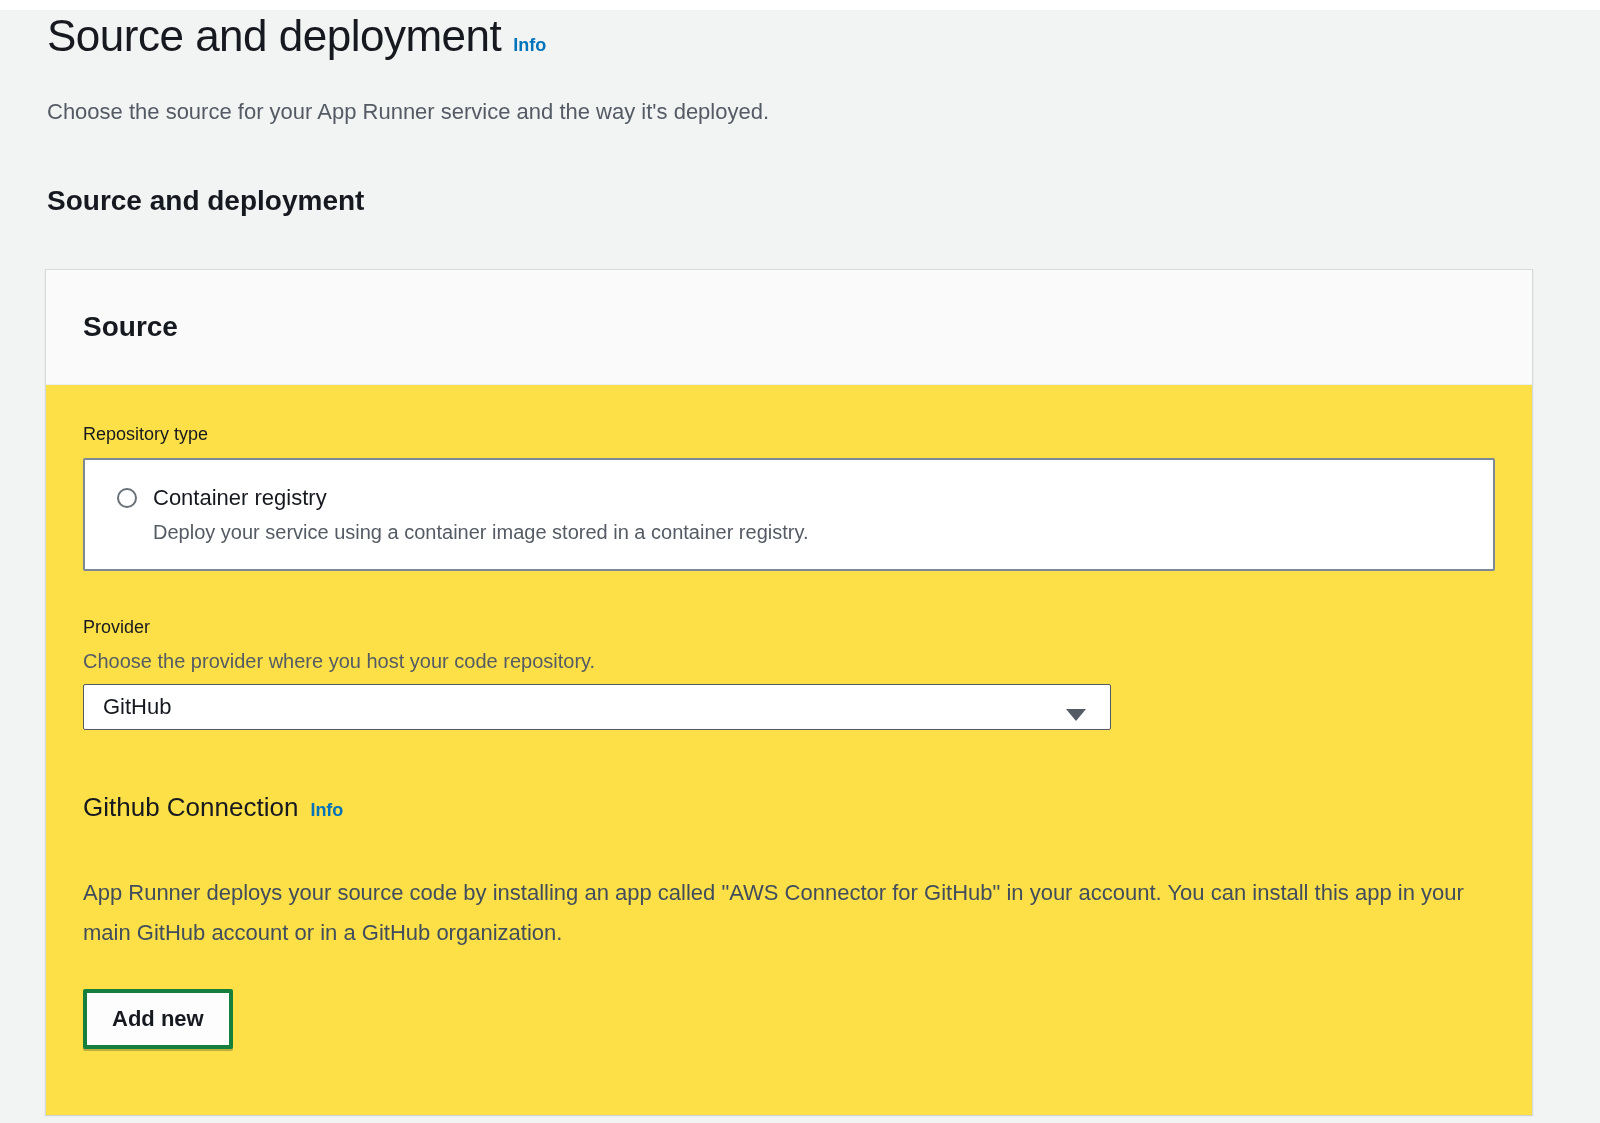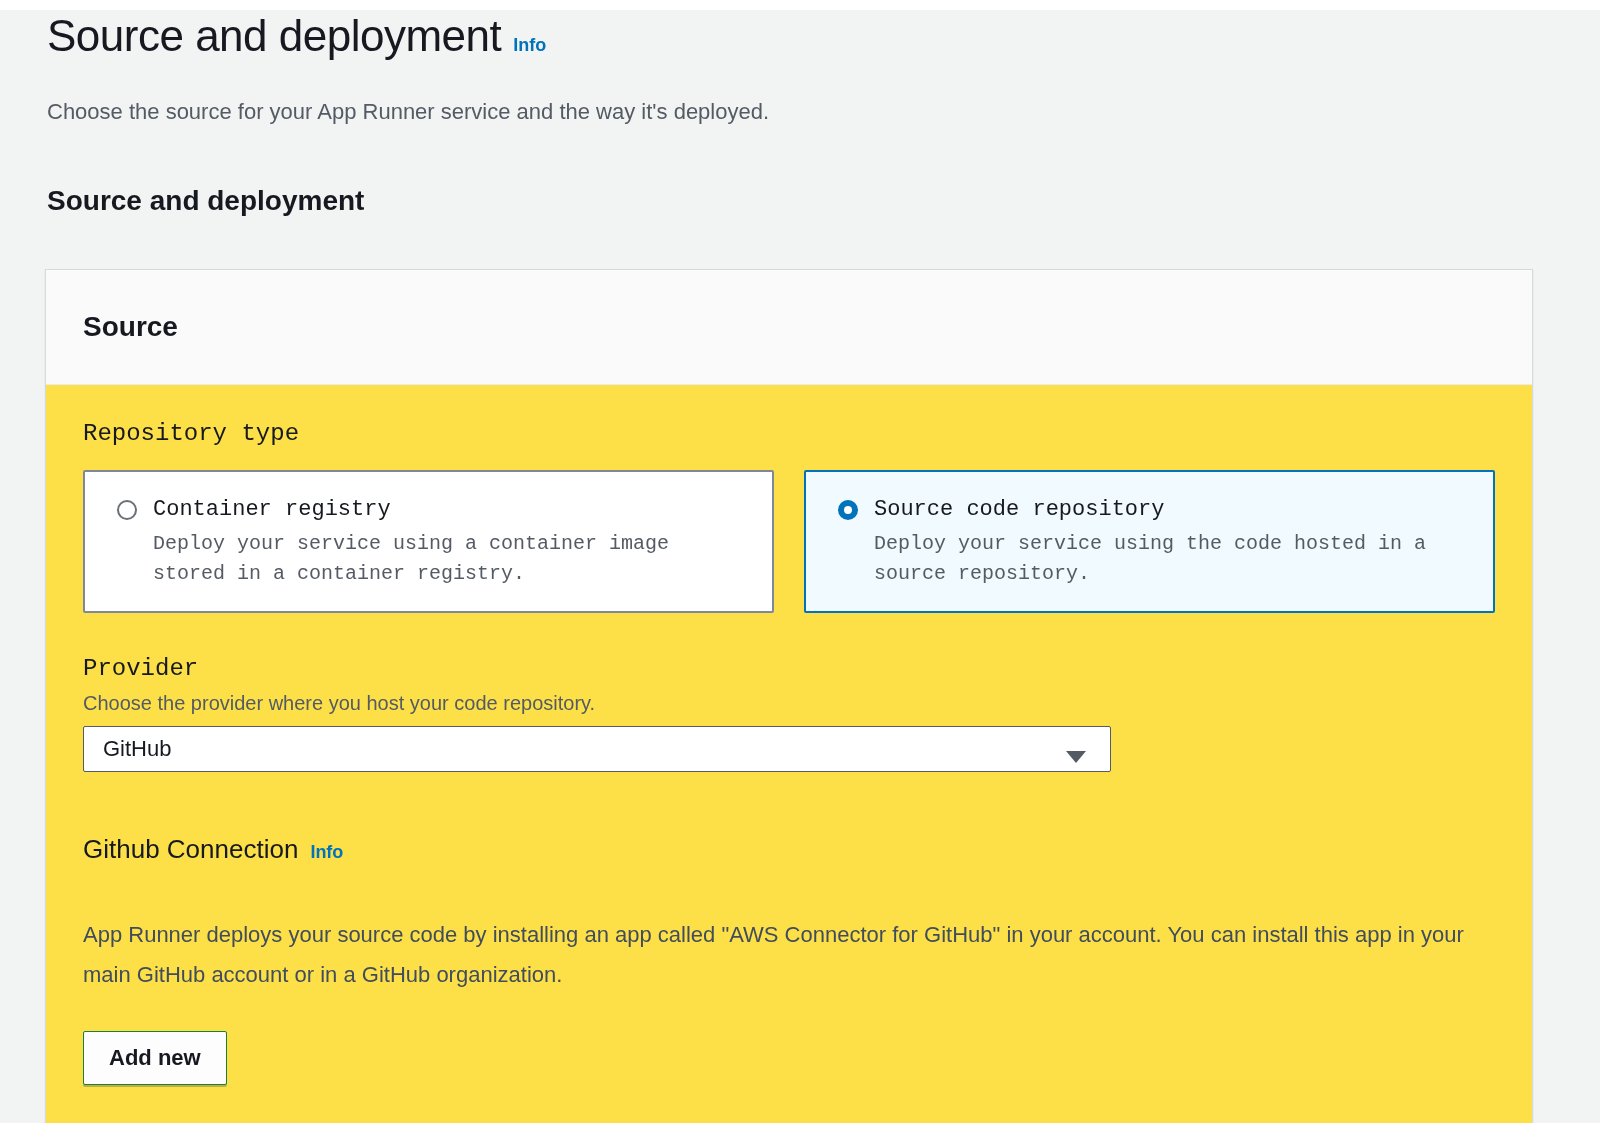--- a/index.html
+++ b/index.html
@@ -48,25 +48,25 @@
   .panel-header {
     background: #fafafa;
     border-bottom: 1px solid #eaeded;
     padding: 40px 37px;
   }
   .panel-header h2 {
     font-size: 28px; line-height: 34px; font-weight: 700; color: #16191f;
   }
   .panel-body { padding: 35px 37px 40px 37px; }
 
-  .field-label { font-size: 24px; line-height: 28px; color: #16191f; font-family: Liberation Mono, monospace; }
+  .field-label { font-size: 18px; line-height: 28px; color: #16191f; }
   .field-help  { font-size: 20px; line-height: 28px; color: #545b64; margin-top: 6px; }
 
   
-  .tiles { display: flex; gap: 30px; margin-top: 22px; font-family: Liberation Mono, monospace; }
+  .tiles { display: flex; gap: 30px; margin-top: 10px; }
   .tile {
     flex: 1;
     border: 2px solid #7d8998;
     border-radius: 2px;
     background: #ffffff;
     padding: 23px 28px 22px 32px;
     display: flex; align-items: flex-start; gap: 16px;
     cursor: pointer;
   }
   .tile.selected { border-color: #0073bb; background: #f1faff; }
@@ -111,21 +111,21 @@
   }
   .gh-desc {
     margin-top: 50px;
     font-size: 22px; line-height: 40px; color: #414d5c;
     max-width: 1390px;
   }
   .btn {
     margin-top: 36px;
     display: inline-block;
     background: #fdfdfd;
-    border: 1px solid #15803d; border-radius: 2px;
+    border: 4px solid #15803d; border-radius: 2px;
     padding: 12px 25px;
     font-size: 22px; line-height: 28px; font-weight: 700; color: #16191f;
     font-family: "Liberation Sans", "DejaVu Sans", sans-serif;
     cursor: pointer;
     box-shadow: 0 2px 0 0 rgba(0,28,36,0.25);
   }
 </style>
 </head>
 <body>
 
@@ -153,27 +153,20 @@
       <div class="tiles">
 
         <div class="tile">
           <div class="radio"></div>
           <div>
             <div class="tile-title">Container registry</div>
             <div class="tile-desc">Deploy your service using a container image stored in a container registry.</div>
           </div>
         </div>
 
-        <div class="tile selected">
-          <div class="radio"></div>
-          <div>
-            <div class="tile-title">Source code repository</div>
-            <div class="tile-desc">Deploy your service using the code hosted in a source repository.</div>
-          </div>
-        </div>
 
       </div>
 
       <div class="provider-block">
         <div class="field-label">Provider</div>
         <div class="field-help">Choose the provider where you host your code repository.</div>
         <div class="select">
           <span>GitHub</span>
           <span class="caret"></span>
         </div>

